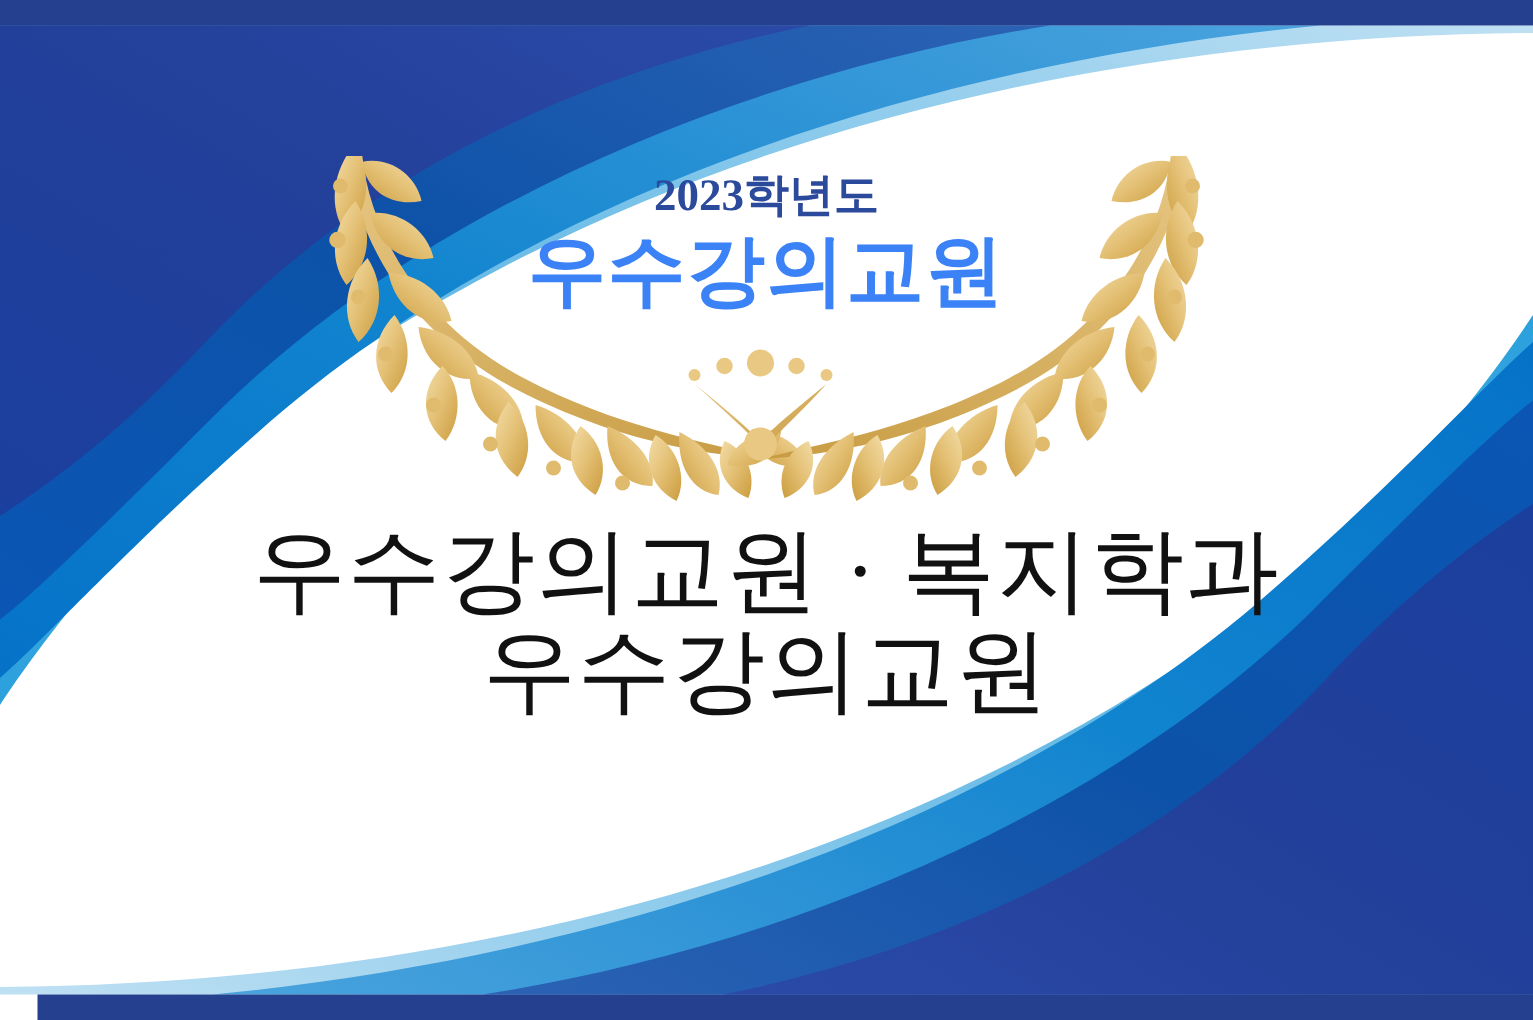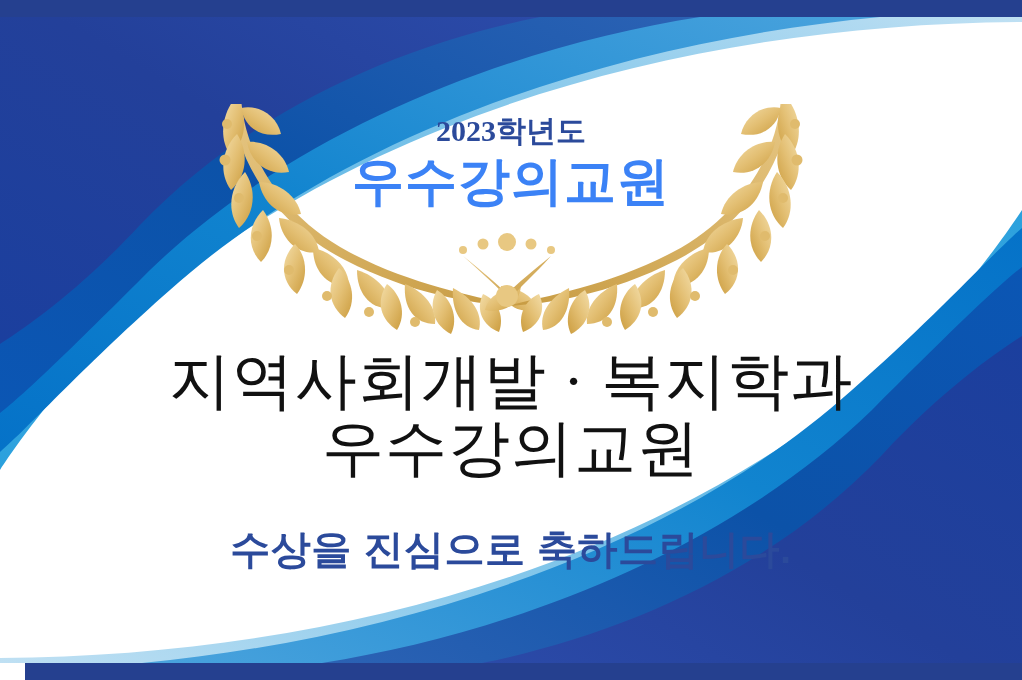--- a/index.html
+++ b/index.html
@@ -258,20 +258,19 @@
         <circle cx="306" cy="192" r="11" fill="#e8c882"></circle>
       </svg>
 
       <div class="heading-stack">
         <div class="year-label">2023학년도</div>
         <div class="award-title">우수강의교원</div>
       </div>
     </div>
 
     <div class="recipient">
-      <div class="recipient-dept">지역사회개발 · 복지학과</div>
+      <div class="recipient-dept">우수강의교원 · 복지학과</div>
       <div class="recipient-name">우수강의교원</div>
     </div>
 
-    <div class="congrats">수상을 진심으로 축하드립니다.</div>
 
   </div>
 </div>
 
 </body></html>

